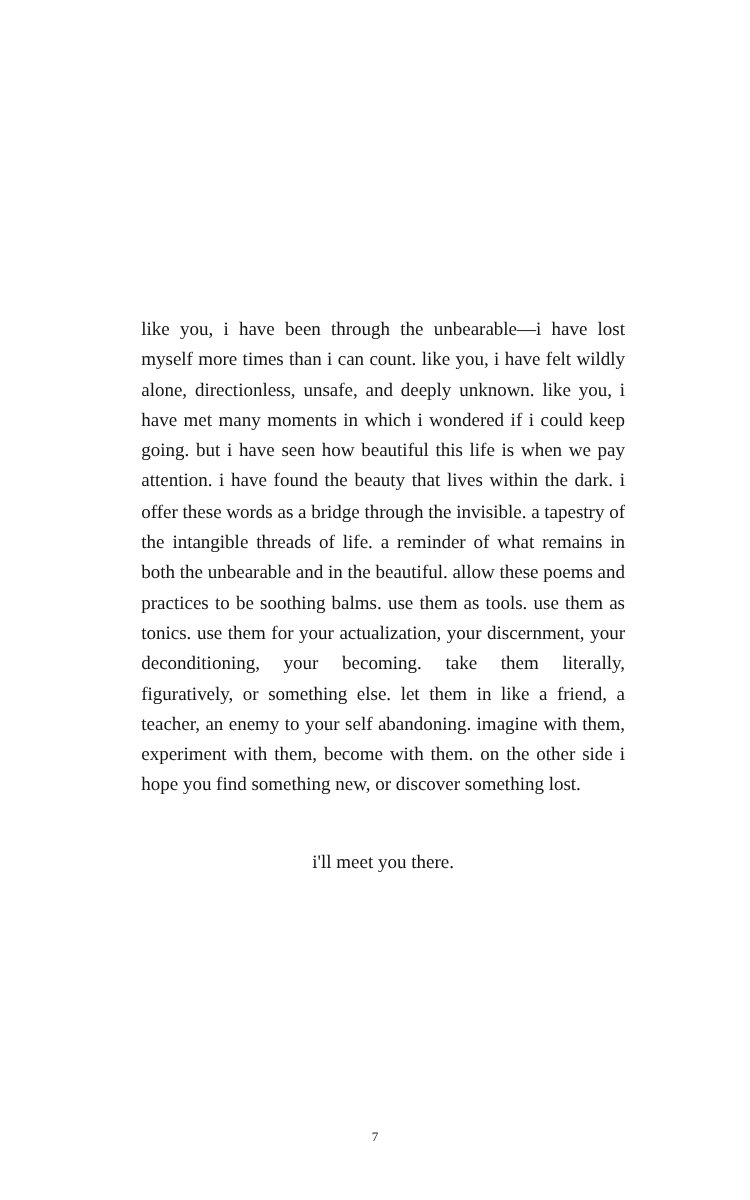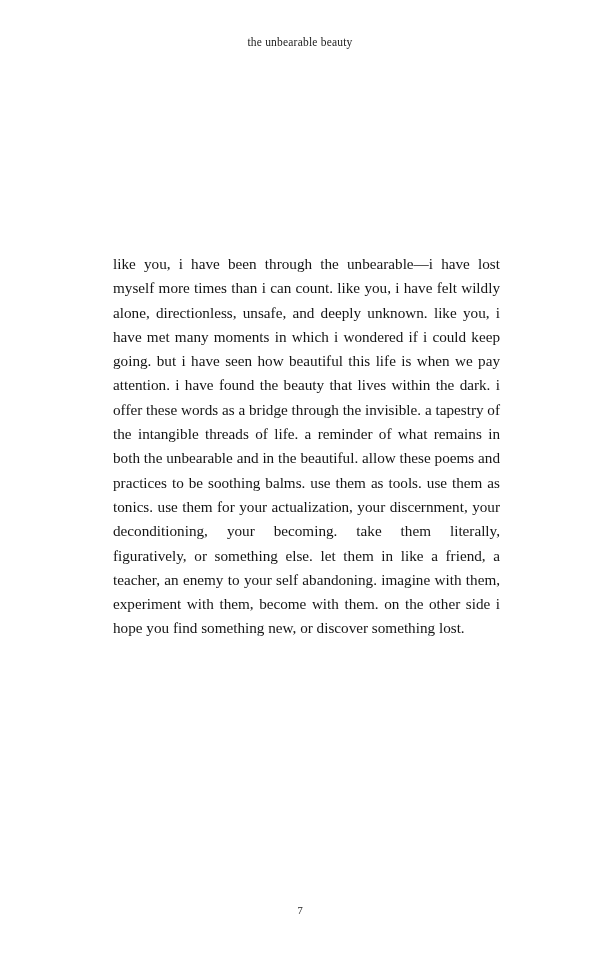--- a/index.html
+++ b/index.html
@@ -64,22 +64,22 @@
     text-align: center;
     font-size: 10.5px;
     color: #1a1a1a;
   }
 </style>
 </head>
 <body>
 
 <div class="page">
 
-  <div class="running-head">the unbearable beauty</div>
 
   <div class="body-block">
     <p class="body-paragraph">like you, i have been through the unbearable—i have lost myself more times than i can count. like you, i have felt wildly alone, directionless, unsafe, and deeply unknown. like you, i have met many moments in which i wondered if i could keep going. but i have seen how beautiful this life is when we pay attention. i have found the beauty that lives within the dark. i offer these words as a bridge through the invisible. a tapestry of the intangible threads of life. a reminder of what remains in both the unbearable and in the beautiful. allow these poems and practices to be soothing balms. use them as tools. use them as tonics. use them for your actualization, your discernment, your deconditioning, your becoming. take them literally, figuratively, or something else. let them in like a friend, a teacher, an enemy to your self abandoning. imagine with them, experiment with them, become with them. on the other side i hope you find something new, or discover something lost.</p>
   </div>
 
+  <div class="closing-line">i'll meet you there.</div>
 
   <div class="folio">7</div>
 
 </div>
 
 </body></html>

